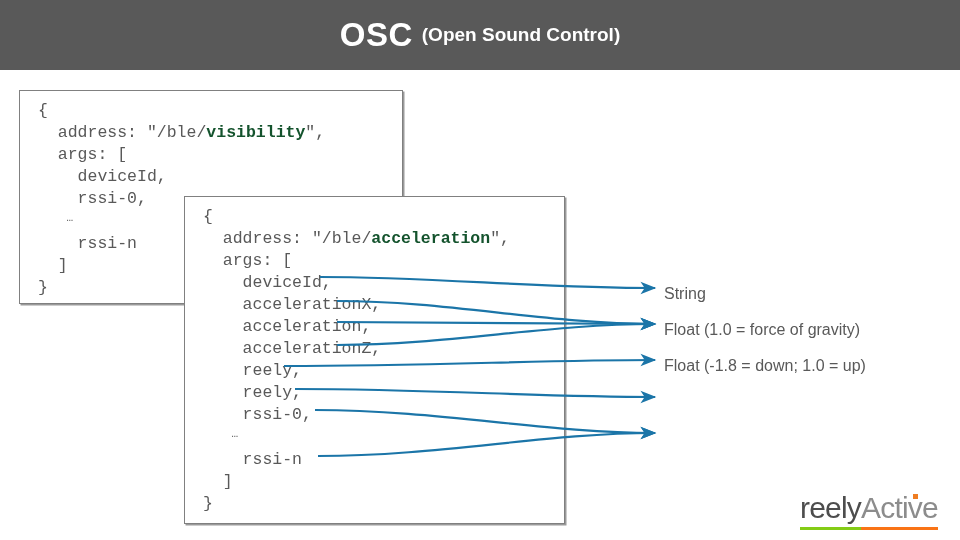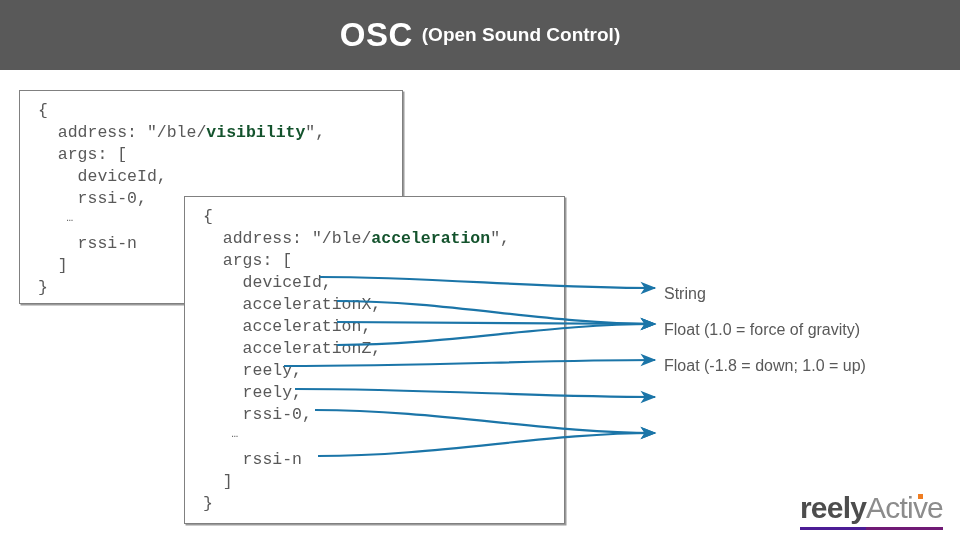--- a/index.html
+++ b/index.html
@@ -127,27 +127,27 @@
   }
   .logo-part {
     font-family: "Liberation Sans", sans-serif;
     font-size: 30px;
     line-height: 32px;
     letter-spacing: -0.8px;
     padding-bottom: 3px;
   }
   #logo-reely {
     color: #4d4d4d;
-    font-weight: bold;
-    border-bottom: 3px solid #4c1d95;
+    font-weight: normal;
+    border-bottom: 3px solid #84cc16;
   }
   #logo-active {
     color: #8c8c8c;
     font-weight: normal;
-    border-bottom: 3px solid #701a75;
+    border-bottom: 3px solid #f97316;
     position: relative;
   }
   #logo-active-dot {
     position: absolute;
     width: 5px; height: 5px;
     background: #ef7d22;
     right: 20px;
     top: 2px;
   }
 </style>

